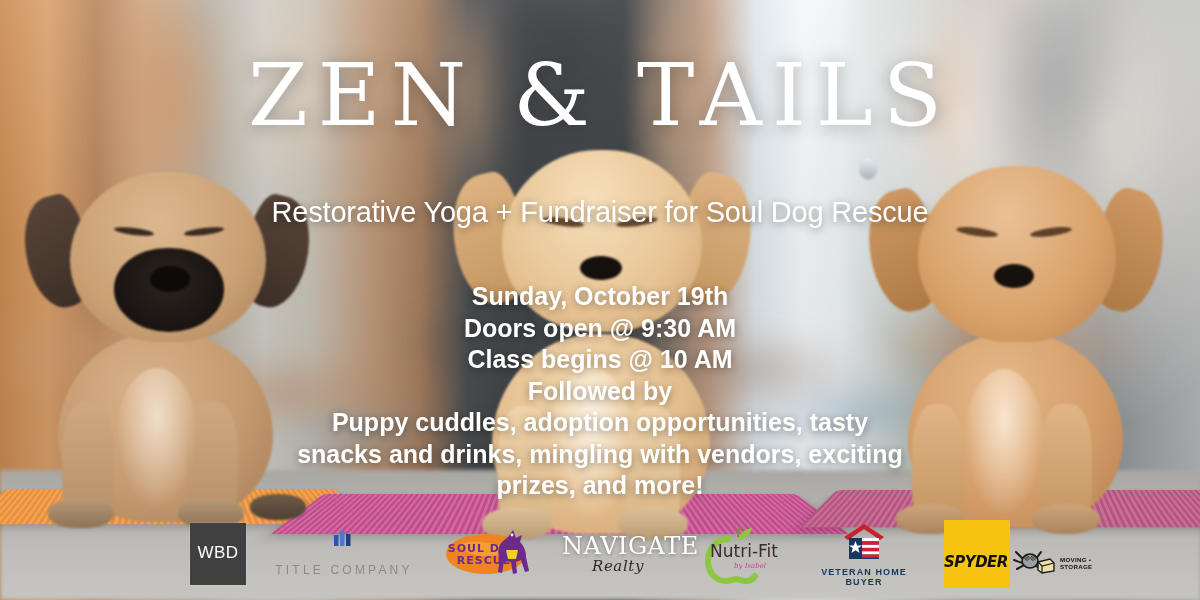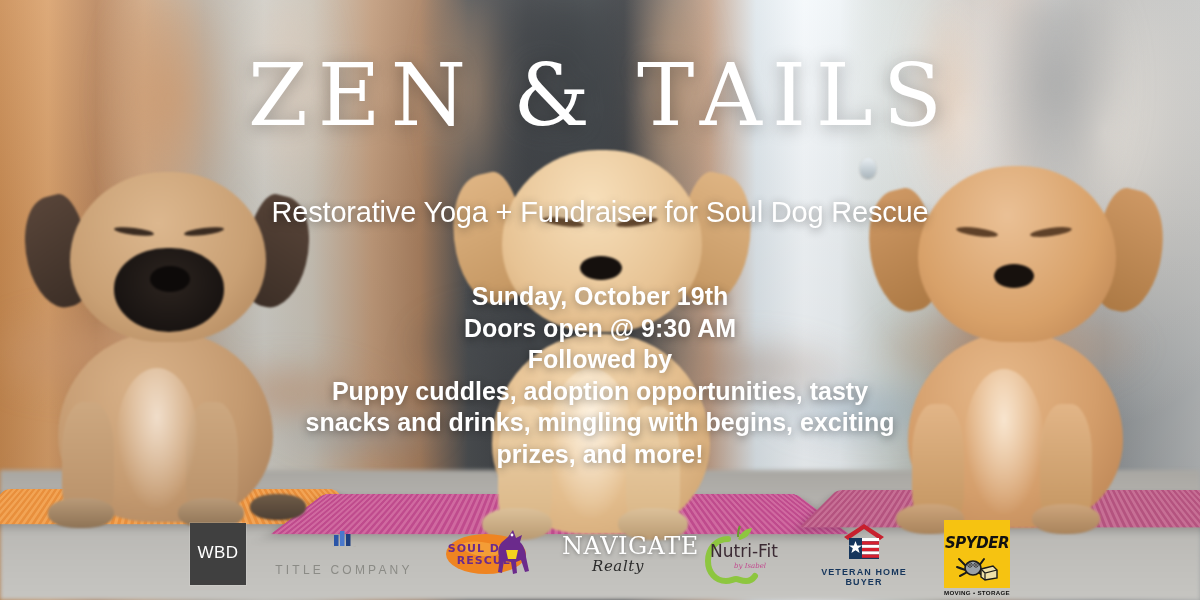--- a/index.html
+++ b/index.html
@@ -367,21 +367,21 @@
   .logo-vhb { width: 112px; text-align: center; }
   .logo-vhb .vhb-name {
     font-family: "Liberation Sans", sans-serif;
     font-weight: 700; font-size: 9px; letter-spacing: 1.1px;
     color: #16365c; margin-top: 2px;
   }
 
   
   .logo-spy {
     width: 66px; height: 68px; background: #f6c311;
-    display: flex; flex-direction: column; align-items: center;
+    display: flex; flex-direction: row; align-items: center;
     justify-content: flex-start; padding-top: 16px; box-sizing: border-box;
   }
   .logo-spy .spy-name {
     font-family: "DejaVu Sans", sans-serif;
     font-weight: 700; font-style: italic; font-size: 15px;
     color: #111; letter-spacing: -0.5px; line-height: 1;
   }
   .logo-spy .spy-sub {
     font-family: "Liberation Sans", sans-serif;
     font-weight: 700; font-size: 6.2px; color: #111;
@@ -452,23 +452,24 @@
     </div>
   </div>
 
   <div class="content">
     <div class="title">ZEN &amp; TAILS</div>
     <div class="subtitle">Restorative Yoga + Fundraiser for Soul Dog Rescue</div>
 
     <div class="details">
       <span class="line">Sunday, October 19th</span>
       <span class="line">Doors open @ 9:30 AM</span>
+      <span class="line">Class begins @ 10 AM</span>
       <span class="line">Followed by</span>
       <span class="line">Puppy cuddles, adoption opportunities, tasty</span>
-      <span class="line">snacks and drinks, mingling with begins, exciting</span>
+      <span class="line">snacks and drinks, mingling with vendors, exciting</span>
       <span class="line">prizes, and more!</span>
     </div>
   </div>
 
   <div class="sponsors">
 
     <div class="logo logo-wbd">
       <div class="wbd-main">WBD</div>
       <div class="wbd-sub"></div>
     </div>

